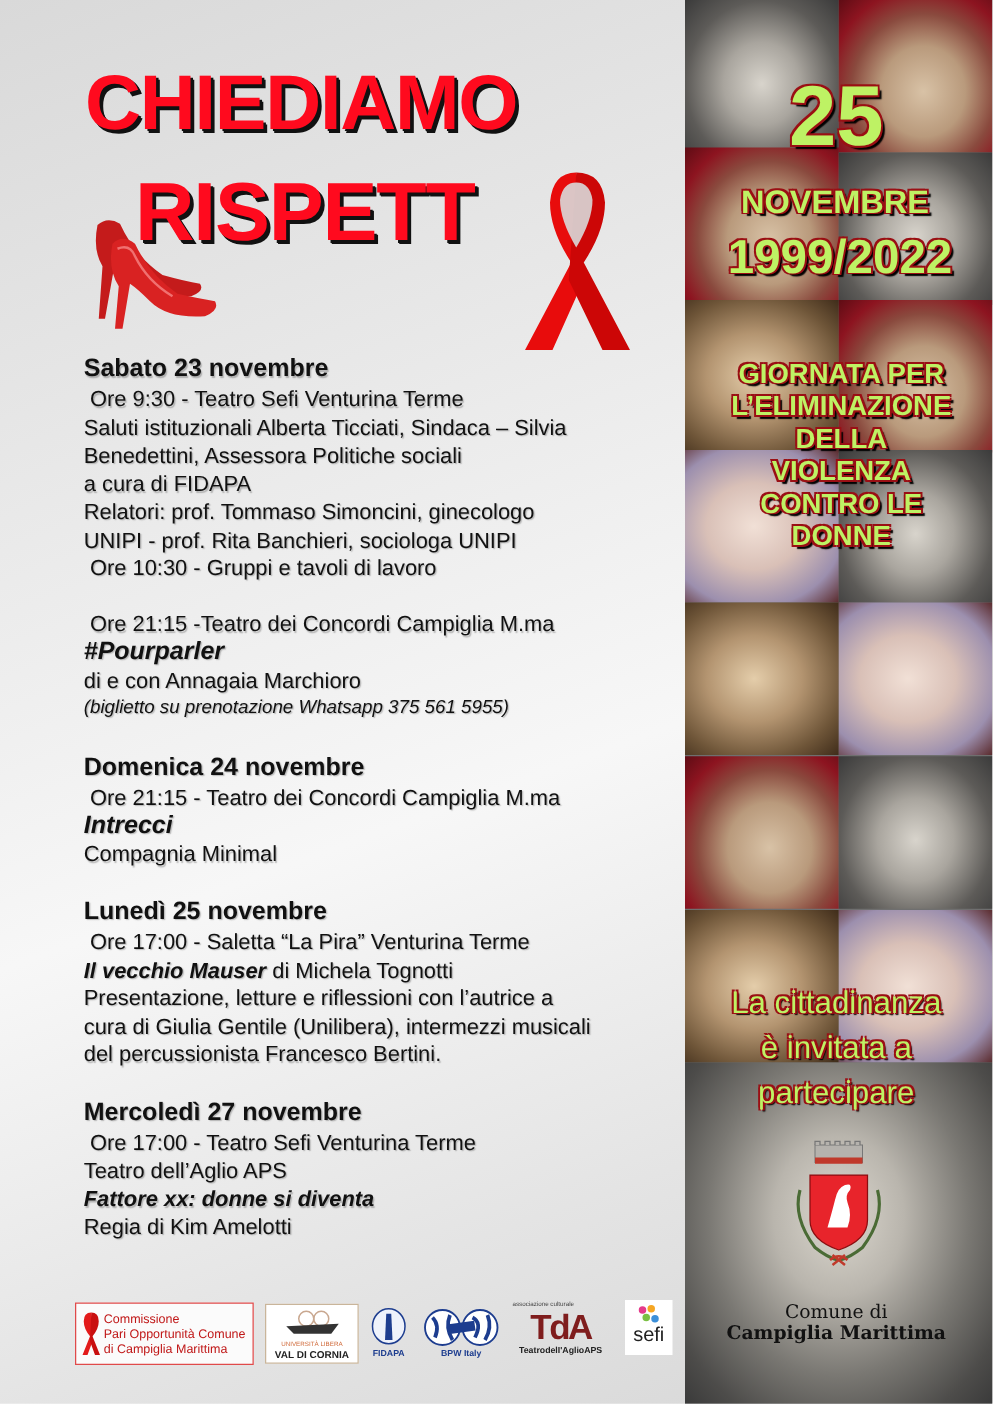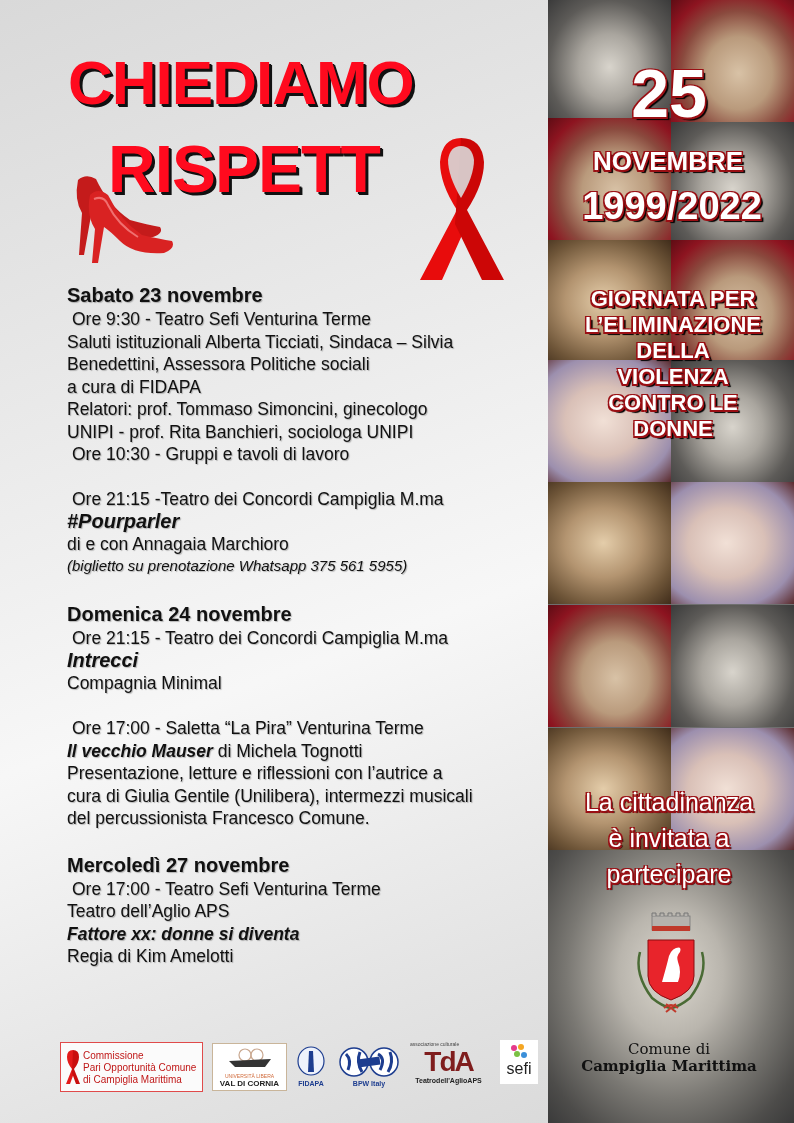--- a/index.html
+++ b/index.html
@@ -30,21 +30,21 @@
   .tda { left:350px; top:1px; width:77px; height:46px; background:transparent; }
   .sefi { left:440px; top:0; width:38px; height:44px; }
   .right { position:absolute; left:548px; top:0; width:246px; height:1123px; overflow:hidden; background:#6f6f6f; }
   .tile { position:absolute; width:123px; height:122px; overflow:hidden; }
   .bw { background: radial-gradient(ellipse at 50% 55%, #d8d4cc 0%, #a9a59e 35%, #5d5b58 70%, #3a3a3a 100%); }
   .red { background: radial-gradient(ellipse at 55% 60%, #d8c2a6 0%, #b99a7c 35%, #8a4a3e 60%, #8d1420 80%, #5e0c14 100%); }
   .gold { background: radial-gradient(ellipse at 45% 50%, #e4cdaa 0%, #b39470 40%, #6e5538 75%, #3f2c1a 100%); }
   .lav { background: radial-gradient(ellipse at 45% 50%, #f1e0d6 0%, #d9c0b7 40%, #9c8fae 75%, #5a2a2c 100%); }
   .bigbw { position:absolute; left:0; top:850px; width:246px; height:273px;
            background: radial-gradient(ellipse at 50% 45%, #dcd8cf 0%, #b9b5ad 30%, #7a7873 60%, #4d4c4a 85%, #3a3a3a 100%); }
-  .rt { position:absolute; left:0; width:246px; text-align:center; font-weight:bold; color:#ffffff; white-space:nowrap;
+  .rt { position:absolute; left:0; width:246px; text-align:center; font-weight:bold; color:#bef264; white-space:nowrap;
         text-shadow: -1.5px -1.5px 0 #9a0f14, 1.5px -1.5px 0 #9a0f14, -1.5px 1.5px 0 #9a0f14, 1.5px 1.5px 0 #9a0f14, 3px 3px 1px #000; }
   .r25 { top:58px; font-size:68px; line-height:70px; left:-2px; }
   .rnov { top:146px; font-size:26px; line-height:30px; left:-3px; }
   .ryear { top:185px; font-size:38px; line-height:42px; left:1px; }
   .rgiorn { top:286px; font-size:22px; line-height:26px; left:2px; }
   .rcitt { top:784px; font-size:25px; line-height:36px; left:-2px; font-weight:normal;
            text-shadow: -1.5px -1.5px 0 #9a0f14, 1.5px -1.5px 0 #9a0f14, -1.5px 1.5px 0 #9a0f14, 1.5px 1.5px 0 #9a0f14, 2px 2px 1px #000, 0 0 1px #fff; }
   .stemma { position:absolute; left:82px; top:912px; width:82px; height:110px; }
   .comune { position:absolute; left:0; width:246px; text-align:center; font-family:"DejaVu Serif", serif; color:#111; }
   .c1 { top:1040px; font-size:15px; left:-2px; }
@@ -85,25 +85,26 @@
     <div class="line">di e con Annagaia Marchioro</div>
     <div class="line it">(biglietto su prenotazione Whatsapp 375 561 5955)</div>
     <div class="gap" style="height:24px"></div>
 
     <div class="day">Domenica 24 novembre</div>
     <div class="line ind">Ore 21:15 - Teatro dei Concordi Campiglia M.ma</div>
     <div class="line bi" style="font-size:20px;">Intrecci</div>
     <div class="line">Compagnia Minimal</div>
     <div class="gap" style="height:23px"></div>
 
+    <div class="day">Lunedì 25 novembre</div>
     <div class="line ind">Ore 17:00 - Saletta “La Pira” Venturina Terme</div>
     <div class="line"><span class="bi">Il vecchio Mauser</span><span> di Michela Tognotti</span></div>
     <div class="line">Presentazione, letture e riflessioni con l’autrice a</div>
     <div class="line">cura di Giulia Gentile (Unilibera), intermezzi musicali</div>
-    <div class="line">del percussionista Francesco Comune.</div>
+    <div class="line">del percussionista Francesco Bertini.</div>
     <div class="gap" style="height:23px"></div>
 
     <div class="day">Mercoledì 27 novembre</div>
     <div class="line ind">Ore 17:00 - Teatro Sefi Venturina Terme</div>
     <div class="line">Teatro dell’Aglio APS</div>
     <div class="line bi">Fattore xx: donne si diventa</div>
     <div class="line">Regia di Kim Amelotti</div>
   </div>
 
   <div class="logos">

